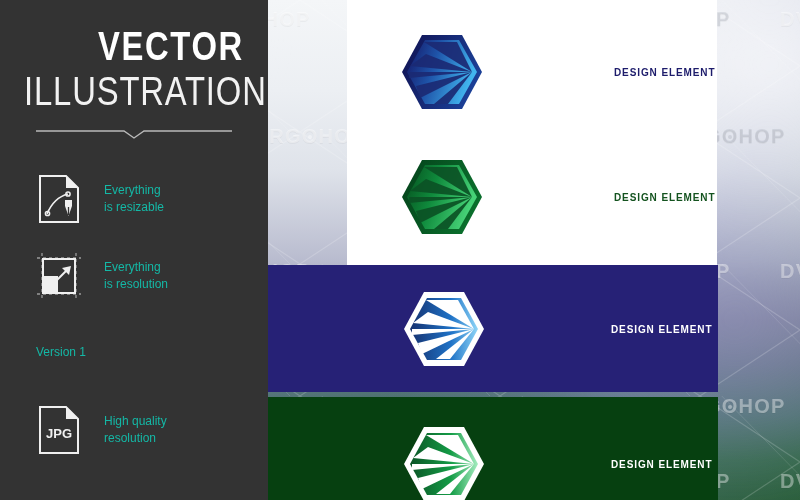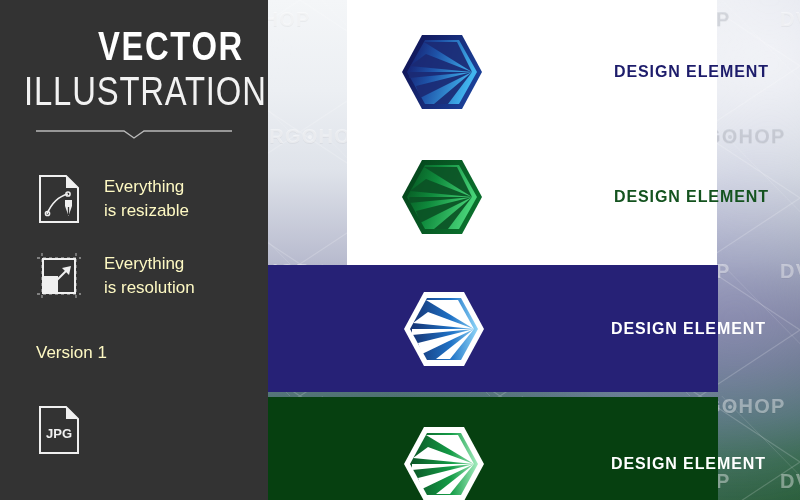--- a/index.html
+++ b/index.html
@@ -69,34 +69,34 @@
     color:#f2f2f2;letter-spacing:1px;
     transform:scaleX(.82);
   }
   .divider{margin:10px auto 0;width:196px;height:14px;display:block;}
 
   .features{margin-top:20px;padding-left:36px;}
   .feature{display:flex;align-items:center;height:77px;}
   .f-icon{width:46px;height:52px;flex:0 0 46px;margin-right:22px;
     display:flex;align-items:center;justify-content:center;}
   .f-label{
-    color:#fef9c3;font-size:17px;line-height:1.38;font-weight:400;
+    color:#14b8a6;font-size:12px;line-height:1.38;font-weight:400;
     font-family:"Liberation Sans",sans-serif;
   }
 
   
   .panel{position:absolute;z-index:4;}
   .panel-white{left:347px;top:0;width:370px;height:265px;background:#ffffff;}
   .panel-navy{left:268px;top:265px;width:450px;height:127px;background:#262176;}
   .panel-green{left:268px;top:397px;width:450px;height:103px;background:#064010;}
 
   .row{position:absolute;display:flex;align-items:center;z-index:5;}
   .logo-mark{flex:0 0 auto;}
   .logo-text{
-    font-weight:700;font-size:16px;letter-spacing:.9px;
+    font-weight:700;font-size:10px;letter-spacing:.9px;
     font-family:"Liberation Sans",sans-serif;white-space:nowrap;
   }
   .txt-navy{color:#1d1c6b;}
   .txt-green{color:#14531f;}
   .txt-white{color:#ffffff;}
 
   .r1{left:400px;top:32px;}
   .r1 .logo-text{margin-left:130px;}
   .r2{left:400px;top:157px;}
   .r2 .logo-text{margin-left:130px;}
@@ -181,20 +181,24 @@
         </div>
       </div>
 
       <div class="feature">
         <div class="f-icon">
           <svg width="42" height="50" viewBox="0 0 42 50">
             <path d="M2 2 H28 L40 14 V48 H2 Z" fill="none" stroke="#f0f0f0" stroke-width="2"></path>
             <path d="M28 2 L28 14 L40 14 Z" fill="#f0f0f0"></path>
             <text x="21" y="33" text-anchor="middle" fill="#f0f0f0" font-family="Liberation Sans, sans-serif" font-size="13" font-weight="700">JPG</text>
           </svg>
+        </div>
+        <div class="f-label">
+          <div>High quality</div>
+          <div>resolution</div>
         </div>
       </div>
 
     </div>
   </div>
 
   <div class="panel panel-white"></div>
   <div class="panel panel-navy"></div>
   <div class="panel panel-green"></div>
 

